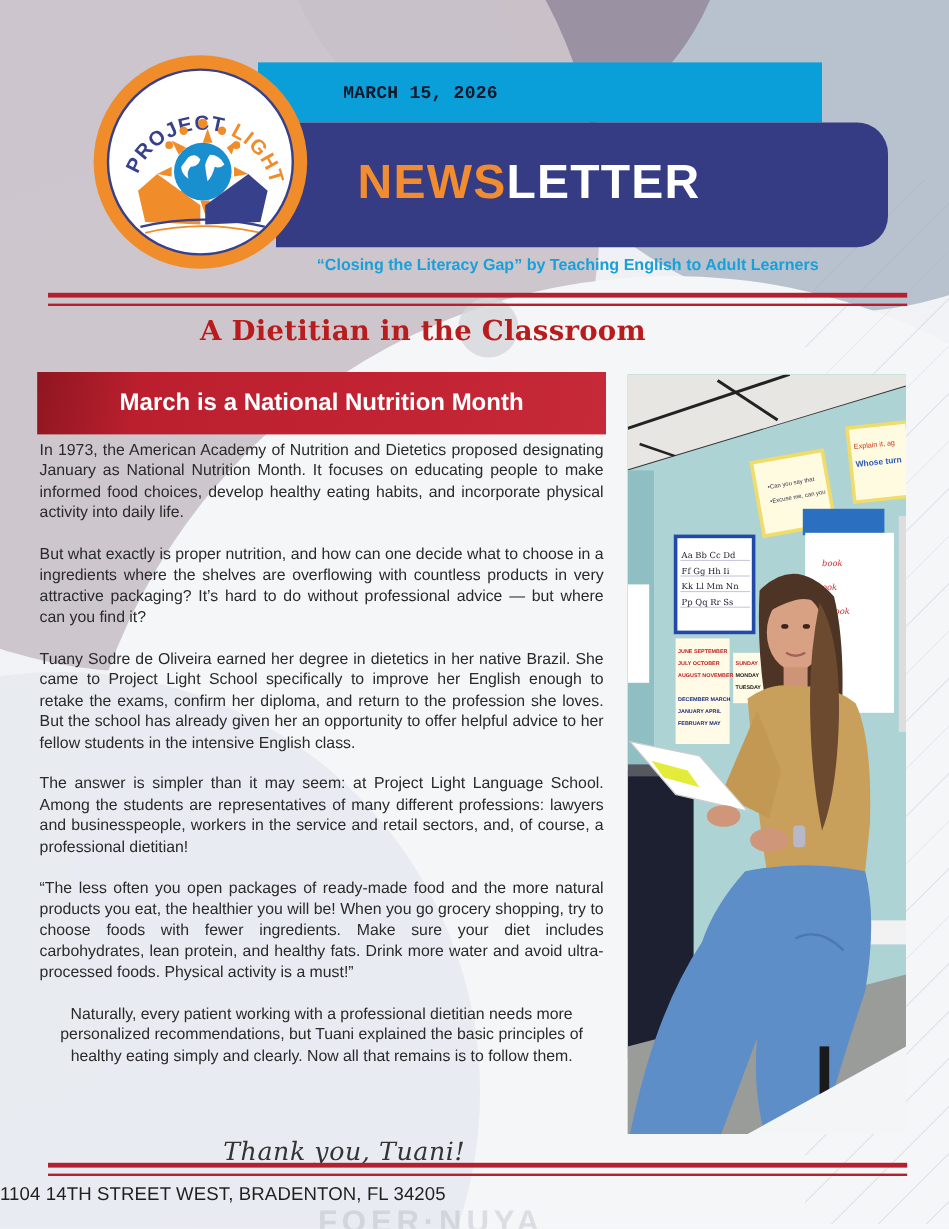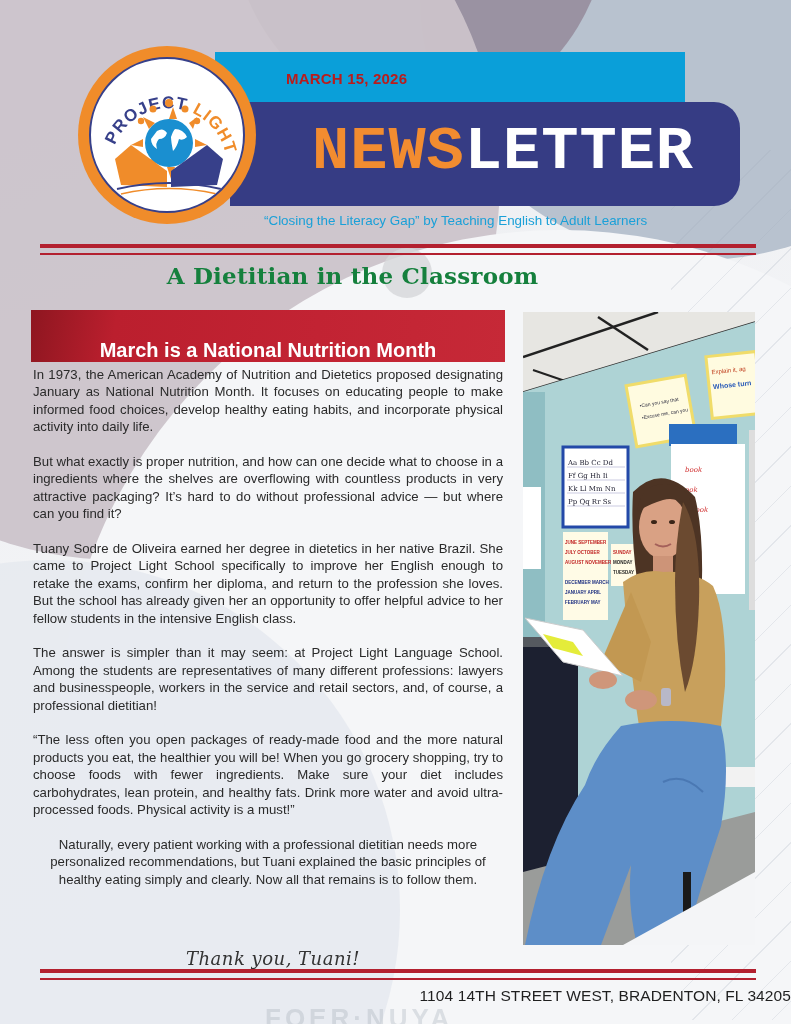--- a/index.html
+++ b/index.html
@@ -43,37 +43,37 @@
 
   .content { position: absolute; inset: 0; z-index: 1; }
 
   
   .date-bar {
     position: absolute; left: 215px; top: 52px; width: 470px; height: 50px;
     background: #0a9fd9;
   }
   .date-text {
     position: absolute; left: 286px; top: 70px;
-    font-family: Liberation Sans, sans-serif; font-weight: bold;
-    color: #b91c1c; font-size: 15px; letter-spacing: 0.2px;
+    font-family: Liberation Mono, monospace; font-weight: bold;
+    color: #0f172a; font-size: 15px; letter-spacing: 0.2px;
   }
   .title-bar {
     position: absolute; left: 230px; top: 102px; width: 510px; height: 104px;
     background: #363c84; border-radius: 0 26px 26px 0;
   }
   .title-text {
-    position: absolute; left: 312px; top: 120px;
-    font-family: Liberation Mono, monospace; font-weight: bold;
-    font-size: 62px; letter-spacing: 1px; line-height: 64px;
+    position: absolute; left: 298px; top: 120px;
+    font-family: Liberation Sans, sans-serif; font-weight: bold;
+    font-size: 40px; letter-spacing: 1px; line-height: 64px;
   }
   .title-text .news { color: #f28c30; }
   .title-text .letter { color: #ffffff; }
   .tagline {
     position: absolute; left: 264px; top: 213px;
-    font-family: "Liberation Sans", sans-serif; font-weight: normal;
+    font-family: "Liberation Sans", sans-serif; font-weight: bold;
     color: #1aa0d8; font-size: 13.4px;
   }
 
   
   .logo {
     position: absolute; left: 78px; top: 46px; width: 178px; height: 178px;
     border-radius: 50%; background: #f08c2a;
   }
   .logo-inner {
     position: absolute; left: 11px; top: 11px; width: 156px; height: 156px;
@@ -82,49 +82,49 @@
   }
   .logo svg { position: absolute; left: 0; top: 0; }
 
   
   .rule-thick { position: absolute; left: 40px; width: 716px; height: 4px; background: #b3202f; }
   .rule-thin { position: absolute; left: 40px; width: 716px; height: 2px; background: #b3202f; }
 
   .headline {
     position: absolute; left: 0; width: 705px; top: 262px; text-align: center;
     font-family: "DejaVu Serif", "Liberation Serif", serif; font-weight: bold;
-    color: #15803d; font-size: 23px; letter-spacing: 0.2px;
+    color: #b91c1c; font-size: 23px; letter-spacing: 0.2px;
   }
 
   .section-banner {
     position: absolute; left: 31px; top: 310px; width: 474px; height: 52px;
     background: linear-gradient(100deg, #8e1620 0%, #bb1f2e 18%, #c22333 60%, #c62937 100%);
-    display: flex; align-items: flex-end; justify-content: center;
+    display: flex; align-items: center; justify-content: center;
   }
   .section-banner span {
     font-family: "Liberation Sans", sans-serif; font-weight: bold;
     color: #ffffff; font-size: 20px;
   }
 
   .article {
     position: absolute; left: 33px; top: 366px; width: 470px;
     font-family: "Liberation Sans", sans-serif; color: #2a2a2a;
     font-size: 13.2px; line-height: 17.4px; text-align: justify;
   }
   .article p { margin-bottom: 17.4px; }
   .article p.last { text-align: center; }
 
   .signature {
     position: absolute; left: 186px; top: 948px;
     font-family: "DejaVu Serif", "Liberation Serif", serif; font-style: italic;
-    color: #333; font-size: 18px; letter-spacing: 0.5px; text-align: center;
+    color: #333; font-size: 21px; letter-spacing: 0.5px; text-align: center;
   }
 
   .footer-address {
-    position: absolute; left: 0; width: 791px; top: 987px; text-align: right;
+    position: absolute; left: 0; width: 791px; top: 987px; text-align: left;
     font-family: "Liberation Sans", sans-serif; color: #1f1f1f;
     font-size: 15.5px; letter-spacing: 0.1px;
   }
   .ghost-text {
     position: absolute; left: 265px; top: 1003px;
     font-family: "Liberation Sans", sans-serif; font-weight: bold;
     color: rgba(140,150,165,0.25); font-size: 26px; letter-spacing: 4px;
   }
 
   

